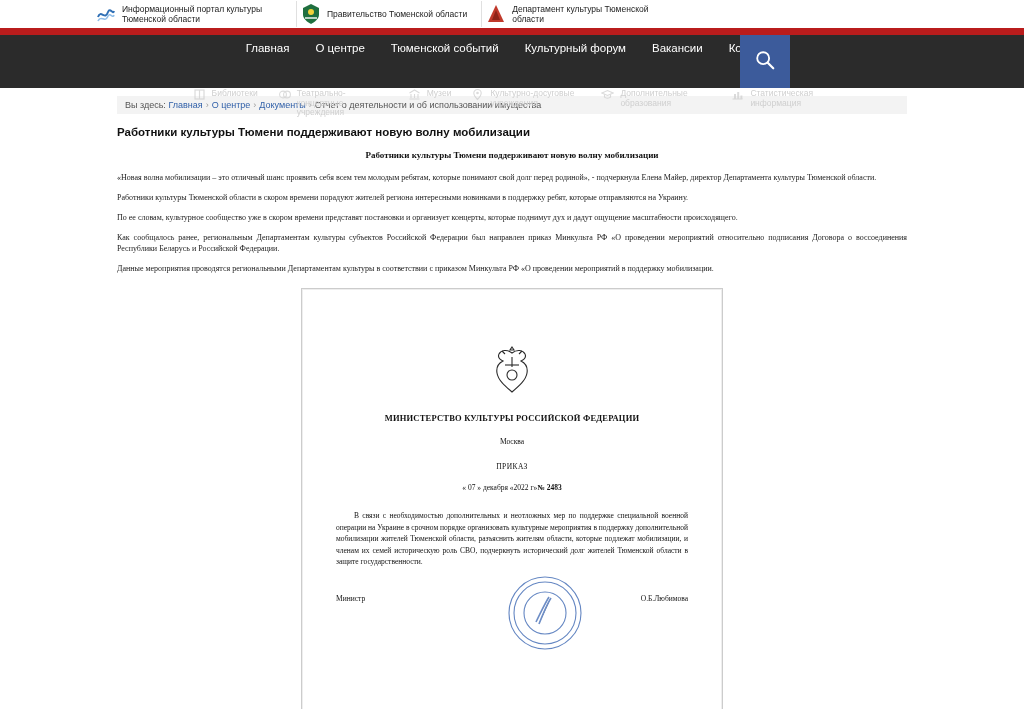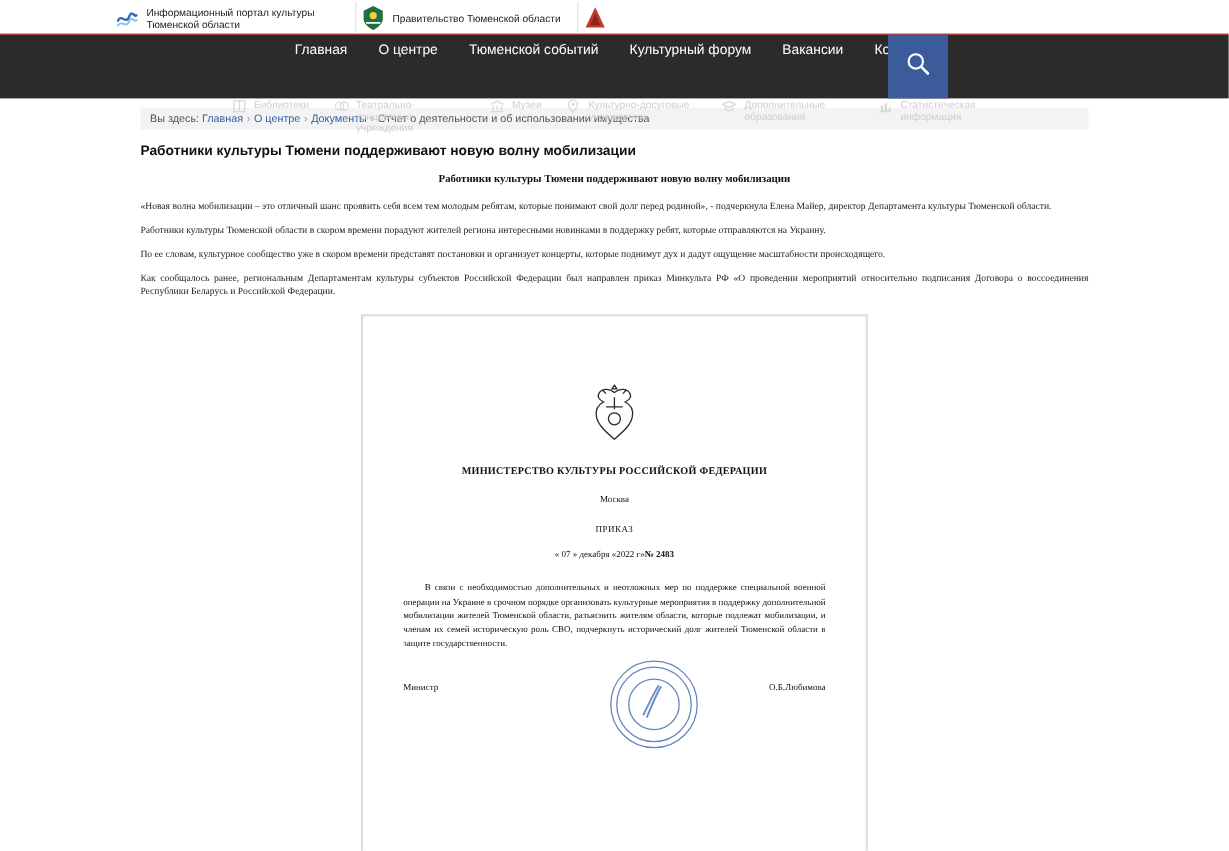--- a/index.html
+++ b/index.html
@@ -13,22 +13,22 @@
     height: 709px;
     overflow: hidden;
     position: relative;
   }
 
   
   .topbar {
     height: 28px;
     background: #ffffff;
     display: flex;
-    align-items: flex-end;
-    border-bottom: 1px solid #b91c1c;
+    align-items: center;
+    border-bottom: 7px solid #b91c1c;
   }
   .topbar-inner {
     width: 840px;
     margin: 0 auto;
     display: flex;
     align-items: center;
     gap: 0;
   }
   .partner {
     display: flex;
@@ -246,20 +246,21 @@
       <span class="partner-text">Правительство Тюменской области</span>
     </div>
 
     <div class="partner">
       <span class="emblem">
         <svg viewBox="0 0 20 22" width="20" height="22">
           <path d="M10 2 L18 19 H2 Z" fill="#c0392b"></path>
           <path d="M10 7 L14 17 H6 Z" fill="#8e2318"></path>
         </svg>
       </span>
+      <span class="partner-text">Департамент культуры Тюменской области</span>
     </div>
 
   </div>
 </div>
 
 <div class="navwrap">
 
   <div class="nav-top">
     <a href="#">Главная</a>
     <a href="#">О центре</a>
@@ -353,20 +354,21 @@
   </div>
 
   <div class="page-title">Работники культуры Тюмени поддерживают новую волну мобилизации</div>
 
   <div class="article">
     <div class="article-head">Работники культуры Тюмени поддерживают новую волну мобилизации</div>
     <p>«Новая волна мобилизации – это отличный шанс проявить себя всем тем молодым ребятам, которые понимают свой долг перед родиной», - подчеркнула Елена Майер, директор Департамента культуры Тюменской области.</p>
     <p>Работники культуры Тюменской области в скором времени порадуют жителей региона интересными новинками в поддержку ребят, которые отправляются на Украину.</p>
     <p>По ее словам, культурное сообщество уже в скором времени представят постановки и организует концерты, которые поднимут дух и дадут ощущение масштабности происходящего.</p>
     <p>Как сообщалось ранее, региональным Департаментам культуры субъектов Российской Федерации был направлен приказ Минкульта РФ «О проведении мероприятий относительно подписания Договора о воссоединения Республики Беларусь и Российской Федерации.</p>
+    <p>Данные мероприятия проводятся региональными Департаментам культуры в соответствии с приказом Минкульта РФ «О проведении мероприятий в поддержку мобилизации.</p>
   </div>
 
   <div class="doc">
 
     <span class="doc-emblem">
       <svg viewBox="0 0 46 52" width="46" height="52">
         <g fill="none" stroke="#2b2b2b" stroke-width="1.1">
           <path d="M23 8 C18 4, 12 5, 10 9 C8 13, 12 15, 14 16 C10 18, 7 22, 8 28 C9 35, 16 41, 23 47 C30 41, 37 35, 38 28 C39 22, 36 18, 32 16 C34 15, 38 13, 36 9 C34 5, 28 4, 23 8 Z"></path>
           <path d="M23 12 v10"></path>
           <path d="M16 20 h14"></path>

